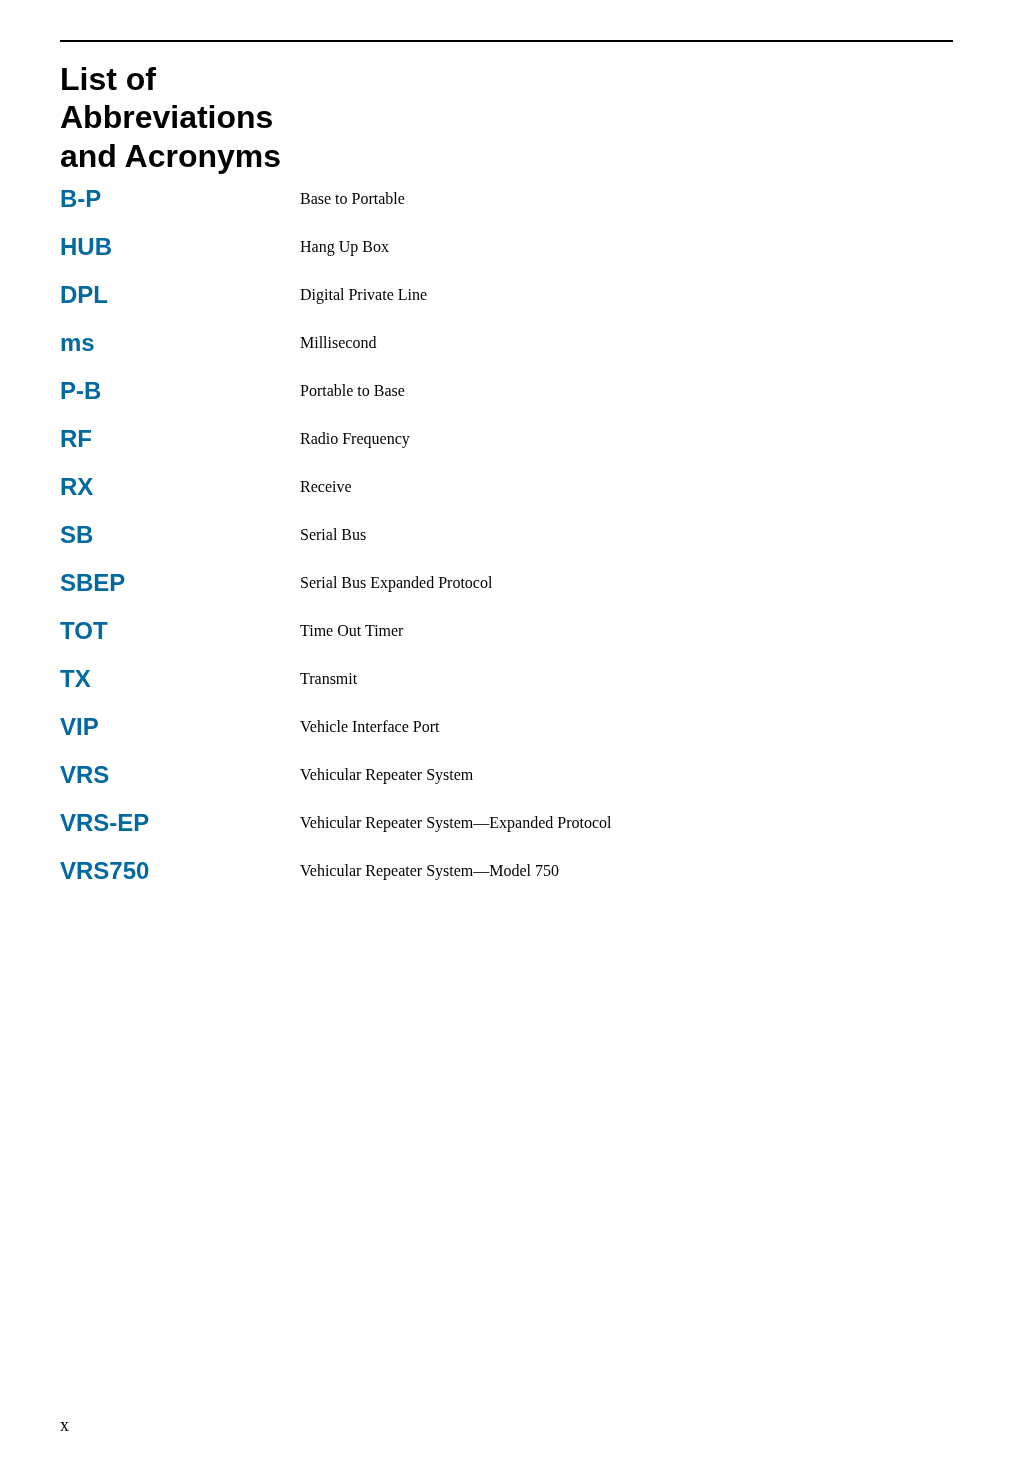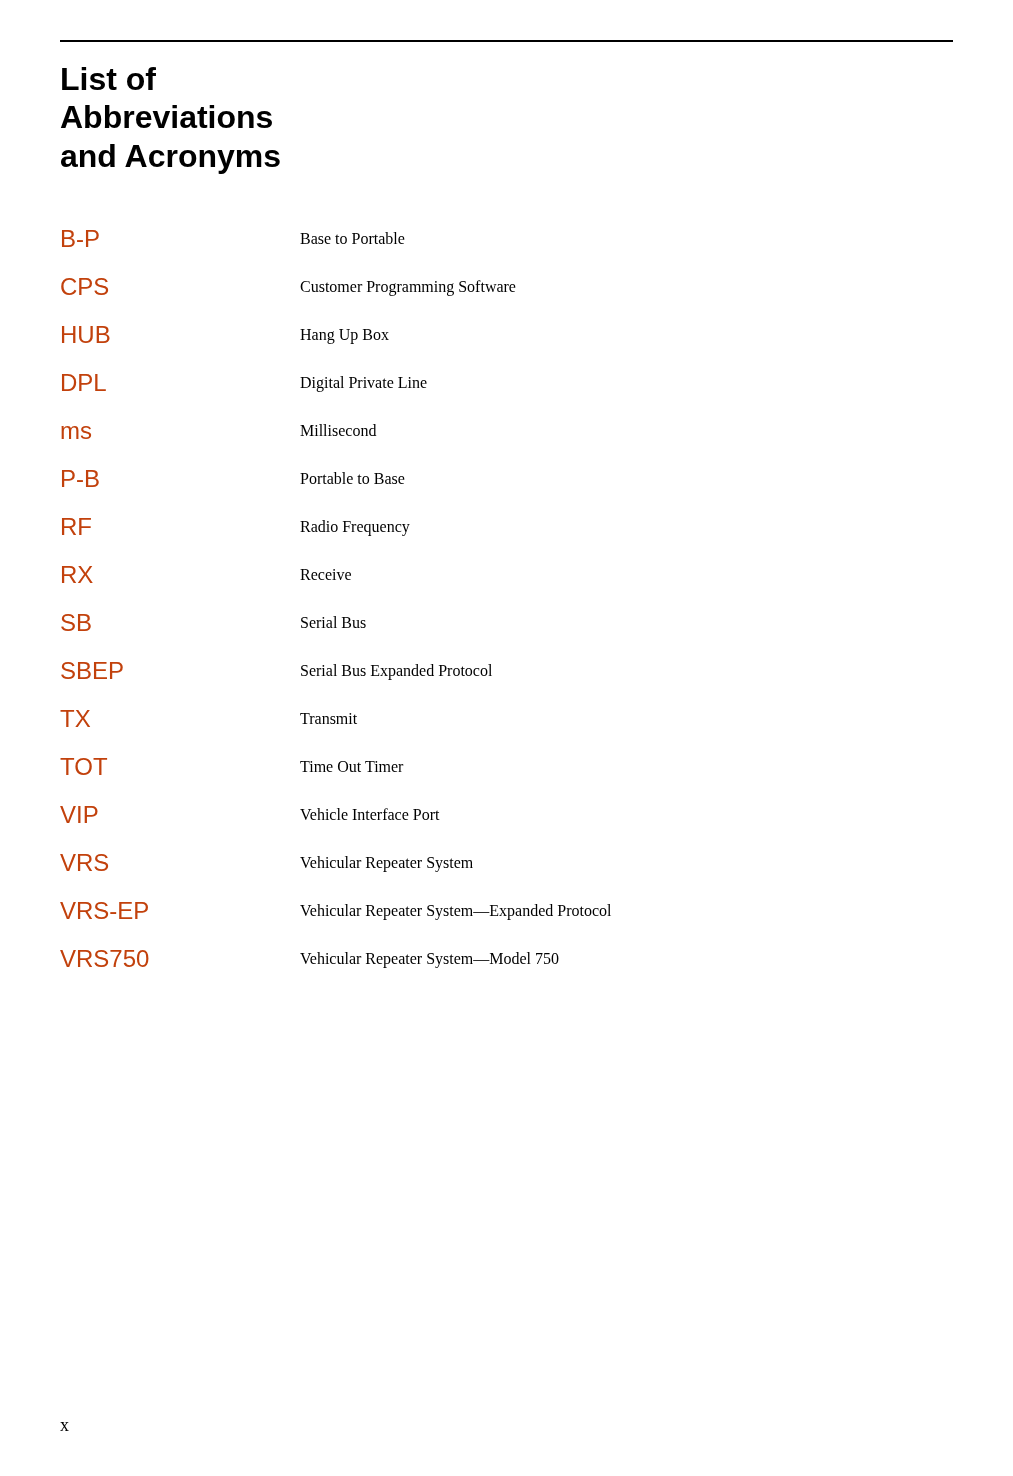--- a/index.html
+++ b/index.html
@@ -29,43 +29,42 @@
       border-top: 2px solid #000000;
       margin-bottom: 18px;
     }
 
     .page-title {
       font-family: Arial, Helvetica, sans-serif;
       font-weight: bold;
       font-size: 32px;
       line-height: 1.2;
       color: #000000;
-      margin-bottom: 40px;
     }
 
     .acronym-table {
       width: 100%;
       border-collapse: collapse;
     }
 
     .acronym-table tr {
       vertical-align: top;
     }
 
     .acronym-table td {
       padding: 10px 0;
       vertical-align: middle;
     }
 
     .acronym-col {
       width: 240px;
       font-family: Arial, Helvetica, sans-serif;
-      font-weight: normal;
+      font-weight: bold;
       font-size: 24px;
-      color: #c2410c;
+      color: #0369a1;
       padding-right: 20px;
     }
 
     .definition-col {
       font-family: Georgia, 'Times New Roman', serif;
       font-size: 16px;
       color: #000000;
     }
 
     .page-footer {
@@ -89,24 +88,20 @@
     <span>and Acronyms</span>
   </div>
 
   <table class="acronym-table">
     <tbody id="acronym-body">
     <tr>
           <td class="acronym-col">B-P</td>
           <td class="definition-col">Base to Portable</td>
         </tr>
         <tr>
-          <td class="acronym-col">CPS</td>
-          <td class="definition-col">Customer Programming Software</td>
-        </tr>
-        <tr>
           <td class="acronym-col">HUB</td>
           <td class="definition-col">Hang Up Box</td>
         </tr>
         <tr>
           <td class="acronym-col">DPL</td>
           <td class="definition-col">Digital Private Line</td>
         </tr>
         <tr>
           <td class="acronym-col">ms</td>
           <td class="definition-col">Millisecond</td>
@@ -125,26 +120,26 @@
         </tr>
         <tr>
           <td class="acronym-col">SB</td>
           <td class="definition-col">Serial Bus</td>
         </tr>
         <tr>
           <td class="acronym-col">SBEP</td>
           <td class="definition-col">Serial Bus Expanded Protocol</td>
         </tr>
         <tr>
+          <td class="acronym-col">TOT</td>
+          <td class="definition-col">Time Out Timer</td>
+        </tr>
+        <tr>
           <td class="acronym-col">TX</td>
           <td class="definition-col">Transmit</td>
-        </tr>
-        <tr>
-          <td class="acronym-col">TOT</td>
-          <td class="definition-col">Time Out Timer</td>
         </tr>
         <tr>
           <td class="acronym-col">VIP</td>
           <td class="definition-col">Vehicle Interface Port</td>
         </tr>
         <tr>
           <td class="acronym-col">VRS</td>
           <td class="definition-col">Vehicular Repeater System</td>
         </tr>
         <tr>

